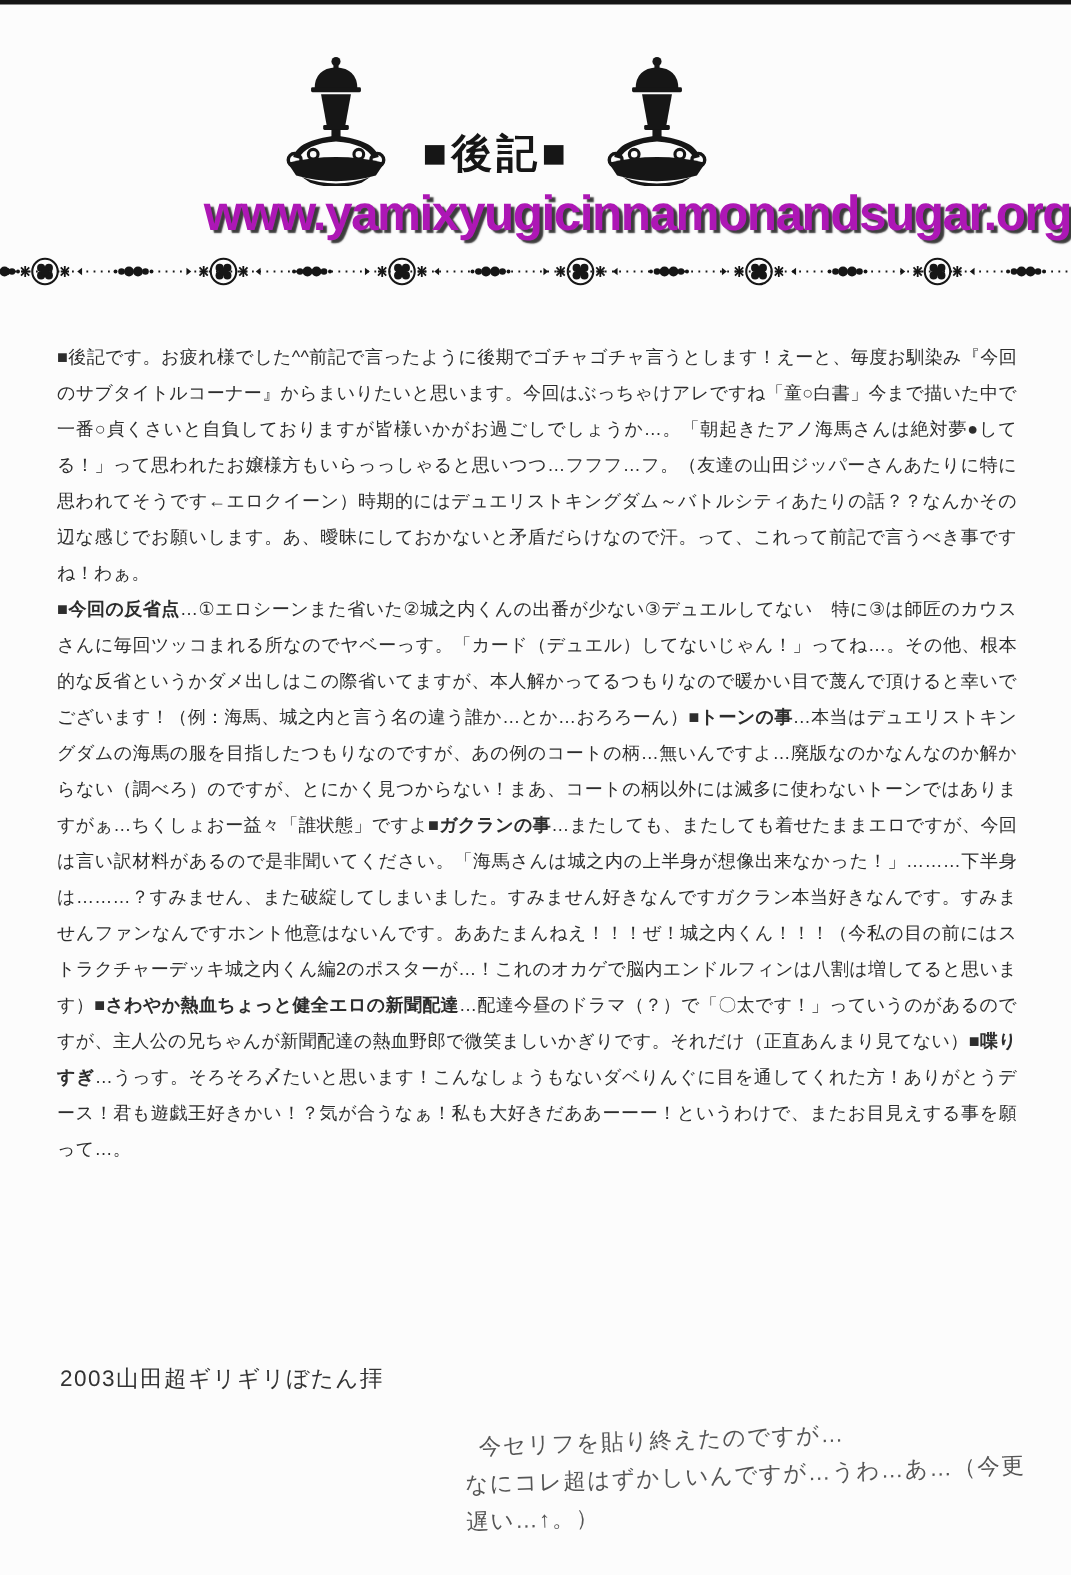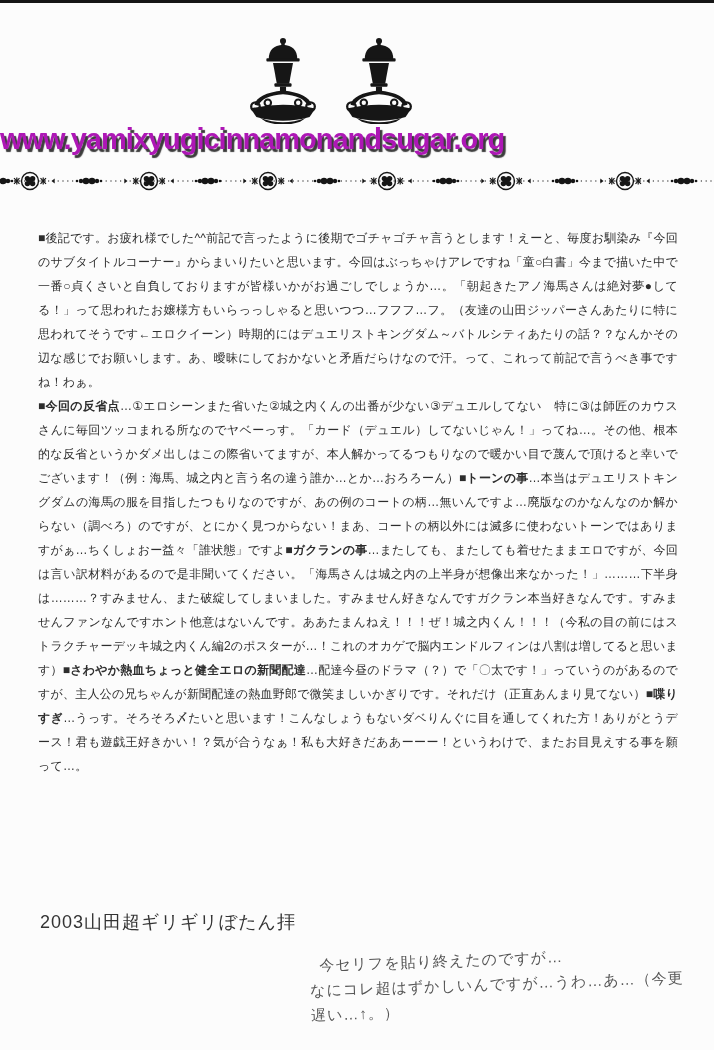--- a/index.html
+++ b/index.html
@@ -17,40 +17,40 @@
     transform:translateX(-26px);
   }
   .lamp { display:block; }
   .afterword-title {
     font-weight:bold; font-size:27px; letter-spacing:3px;
     color:#161616; padding-bottom:4px; white-space:nowrap;
   }
 
   .url-line {
     position:absolute; top:123px; left:0; width:100%;
-    text-align:left; font-size:29px; font-weight:bold; letter-spacing:-1px;
+    text-align:right; font-size:33px; font-weight:bold; letter-spacing:-1px;
     color:var(--url-fill,#ad17b5);
     text-shadow:2.5px 2.5px 1px var(--url-shadow,#3c3c3c);
     white-space:nowrap;
   }
 
   .divider { position:absolute; top:168px; left:0; }
 
   .body-text {
     position:absolute; top:226px; left:38px; width:640px;
     font-size:12px; line-height:24px;
     text-align:justify; text-justify:inter-ideograph;
     letter-spacing:0.2px;
   }
   .body-text p { margin:0; }
   .seg-bold { font-weight:bold; }
 
   .signature {
     position:absolute; top:910px; left:40px;
-    font-size:18px; letter-spacing:1px; color:#333;
+    font-size:15px; letter-spacing:1px; color:#333;
   }
 
   .handwritten-note {
     position:absolute; top:946px; left:320px; width:370px;
     font-size:15px; line-height:25px; color:#555;
     transform:rotate(-2deg); letter-spacing:1px;
   }
   .handwritten-note .note-line { display:block; }
   .handwritten-note .note-line + .note-line { margin-left:-10px; }
 </style>
@@ -73,20 +73,21 @@
         <path d="M40 57 C22 59 12 64 10 72 L14 73 C17 66 26 62 40 61 C54 62 63 66 66 73 L70 72 C68 64 58 59 40 57 Z"></path>
         <circle cx="11" cy="74" r="4.5" fill="none" stroke="#161616" stroke-width="2.4"></circle>
         <circle cx="69" cy="74" r="4.5" fill="none" stroke="#161616" stroke-width="2.4"></circle>
         <circle cx="24" cy="70" r="3.4" fill="none" stroke="#161616" stroke-width="2.2"></circle>
         <circle cx="56" cy="70" r="3.4" fill="none" stroke="#161616" stroke-width="2.2"></circle>
         <path d="M6 76 Q40 68 74 76 L68 85 Q40 93 12 85 Z"></path>
         <path d="M16 86 Q40 95 64 86 L58 90 Q40 96 22 90 Z"></path>
       </g>
     </svg>
 
+    <div class="afterword-title">■後記■</div>
 
     <svg class="lamp" viewBox="0 0 80 92" width="76" height="88" aria-hidden="true">
       <g fill="#161616">
         <circle cx="40" cy="5" r="3.2"></circle>
         <rect x="38.2" y="6" width="3.6" height="5"></rect>
         <path d="M25 24 Q25 10 40 9 Q55 10 55 24 Z"></path>
         <rect x="22.5" y="23" width="35" height="3.5" rx="1"></rect>
         <path d="M29.5 28 L50.5 28 L46.5 50 L33.5 50 Z"></path>
         <rect x="31" y="49.5" width="18" height="3.5" rx="1"></rect>
         <rect x="36.8" y="53" width="6.4" height="7"></rect>

